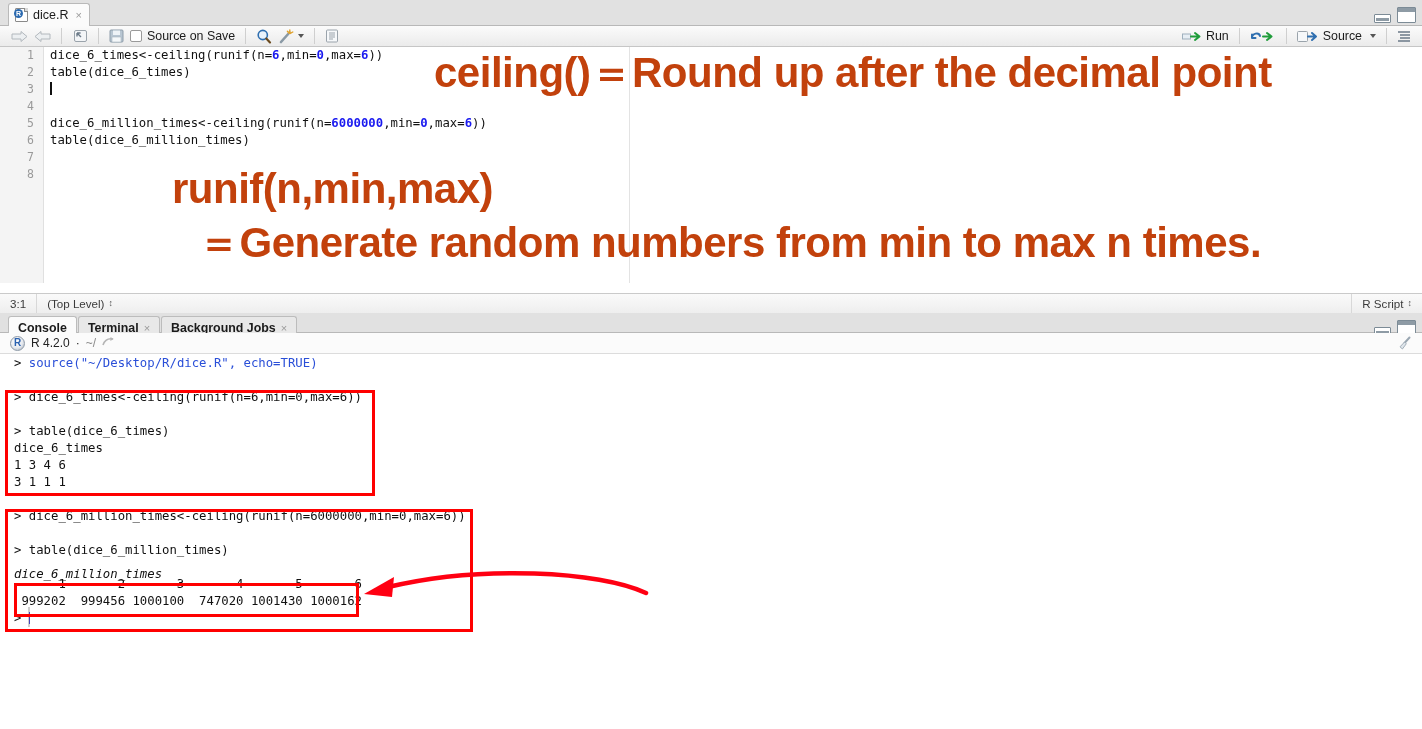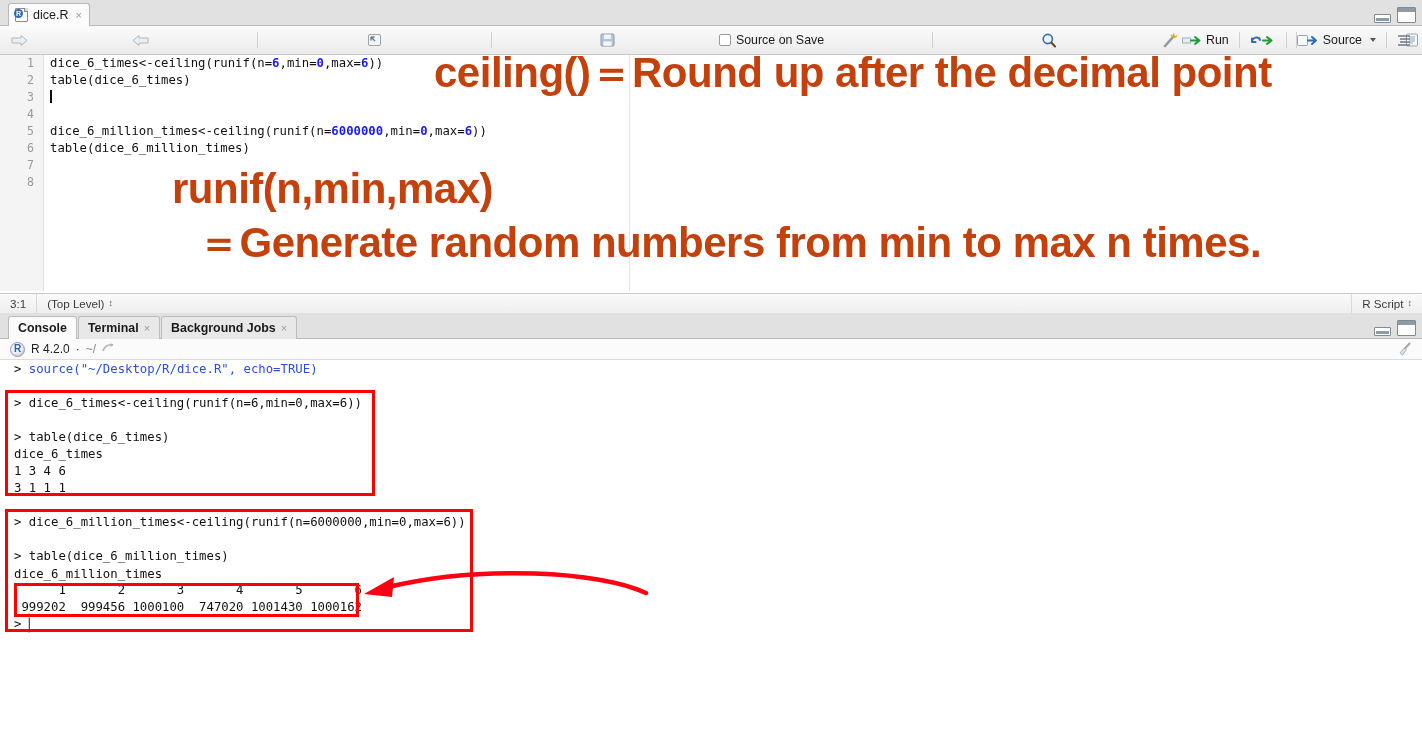--- a/index.html
+++ b/index.html
@@ -42,24 +42,24 @@
   }
   .tab .closex { color: #9a9a9a; font-size: 11px; margin-left: 2px; cursor: pointer; }
 
   .winbtns { position: absolute; right: 6px; top: 7px; display: flex; gap: 6px; align-items: flex-end; }
   .win-min { width: 17px; height: 9px; border: 1px solid #7c8b96; background: #fff; border-radius: 1px; position: relative; }
   .win-min::before { content:""; position:absolute; left:1px; right:1px; bottom:1px; height:3px; background:#8e9ba5; }
   .win-max { width: 19px; height: 16px; border: 1px solid #7c8b96; background: #fff; border-radius: 1px; position: relative; }
   .win-max::before { content:""; position:absolute; left:0; right:0; top:0; height:4px; background:#8e9ba5; }
 
   .toolbar {
-    position: relative; height: 29px;
+    position: relative; height: 21px;
     background: linear-gradient(#fbfbfb, #ebebeb);
     border-bottom: 1px solid #c6c6c6;
-    display: flex; align-items: center; padding-left: 8px; gap: 0; justify-content: space-between;
+    display: flex; align-items: center; padding-left: 8px; gap: 0;
   }
   .tb-sep { width: 1px; height: 16px; background: #cfcfcf; margin: 0 7px; }
   .tb-item { display: flex; align-items: center; height: 100%; padding: 0 3px; cursor: default; }
   .srcsave { display: flex; align-items: center; gap: 5px; font-size: 12.4px; color: #1b1b1b; }
   .chk { width: 12px; height: 12px; border: 1px solid #9a9a9a; background: #fff; border-radius: 2px; }
   .caret-dn { width: 0; height: 0; border-left: 3.5px solid transparent; border-right: 3.5px solid transparent; border-top: 4px solid #555; margin-left: 3px; }
   .tb-right { position: absolute; right: 8px; display: flex; align-items: center; height: 100%; }
   .tb-label { font-size: 12.4px; color: #1b1b1b; margin-left: 4px; }
 
   
@@ -86,21 +86,21 @@
     position: absolute; left: 0; bottom: 0; width: 100%; height: 20px;
     background: linear-gradient(#fafafa, #eeeeee); border-top: 1px solid #cacaca;
     display: flex; align-items: center; font-size: 11.6px; color: #3a3a3a;
   }
   .sb-cell { padding: 0 10px; height: 100%; display: flex; align-items: center; }
   .sb-div { width: 1px; height: 100%; background: #d8d8d8; }
   .updown { display: inline-block; font-size: 9px; margin-left: 4px; color: #555; line-height: 1; }
 
   
   #console-pane { top: 313px; height: 416px; background: #fff; }
-  .ctabbar { position: relative; height: 26px; background: #e1e1e1; border-bottom: 1px solid #b8b8b8; }
+  .ctabbar { position: relative; height: 20px; background: #e1e1e1; border-bottom: 1px solid #b8b8b8; }
   .ctabs { position: absolute; left: 8px; top: 3px; display: flex; height: 23px; }
   .ctab {
     height: 23px; background: #e8e8e8; border: 1px solid #bcbcbc; border-bottom: none;
     border-radius: 3px 3px 0 0; display: flex; align-items: center; gap: 5px;
     padding: 0 9px; font-size: 12.4px; color: #1a1a1a; font-weight: bold; margin-right: 1px;
   }
   .ctab.active { background: #fbfbfb; }
   .ctab .closex { font-weight: normal; color: #9a9a9a; font-size: 11px; }
 
   .consoleheader {
@@ -325,21 +325,21 @@
     <div class="consolebody" id="consolebody">
       <div class="vscrollmark" style="top:253px;left:28px;height:20px;"></div>
     <div class="cline" style="top: 1px;"><span class="prompt">&gt; </span><span class="src-blue">source("~/Desktop/R/dice.R", echo=TRUE)</span></div>
         <div class="cline" style="top: 35px;">&gt; dice_6_times&lt;-ceiling(runif(n=6,min=0,max=6))</div>
         <div class="cline" style="top: 69px;">&gt; table(dice_6_times)</div>
         <div class="cline" style="top: 86px;">dice_6_times</div>
         <div class="cline" style="top: 103px;">1 3 4 6</div>
         <div class="cline" style="top: 120px;">3 1 1 1</div>
         <div class="cline" style="top: 154px; text-align: right;">&gt; dice_6_million_times&lt;-ceiling(runif(n=6000000,min=0,max=6))</div>
         <div class="cline" style="top: 188px;">&gt; table(dice_6_million_times)</div>
-        <div class="cline" style="top: 206px;">dice_6_million_times</div>
+        <div class="cline" style="top: 212px; font-style: italic;">dice_6_million_times</div>
         <div class="cline" style="top: 222px;">      1       2       3       4       5       6 </div>
         <div class="cline" style="top: 239px;"> 999202  999456 1000100  747020 1001430 1000162 </div>
         <div class="cline" style="top: 256px;">&gt; <span class="ccaret"></span></div>
       </div>
   </div>
 
   <div class="redbox" style="left:5px; top:390px; width:370px; height:106px;"></div>
   <div class="redbox" style="left:5px; top:509px; width:468px; height:123px;"></div>
   <div class="redbox" style="left:14px; top:583px; width:345px; height:34px;"></div>
 

